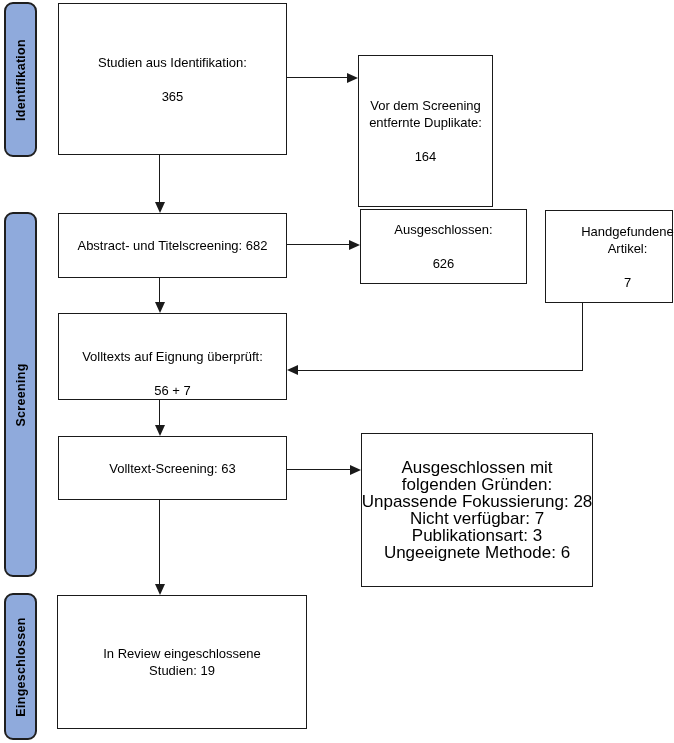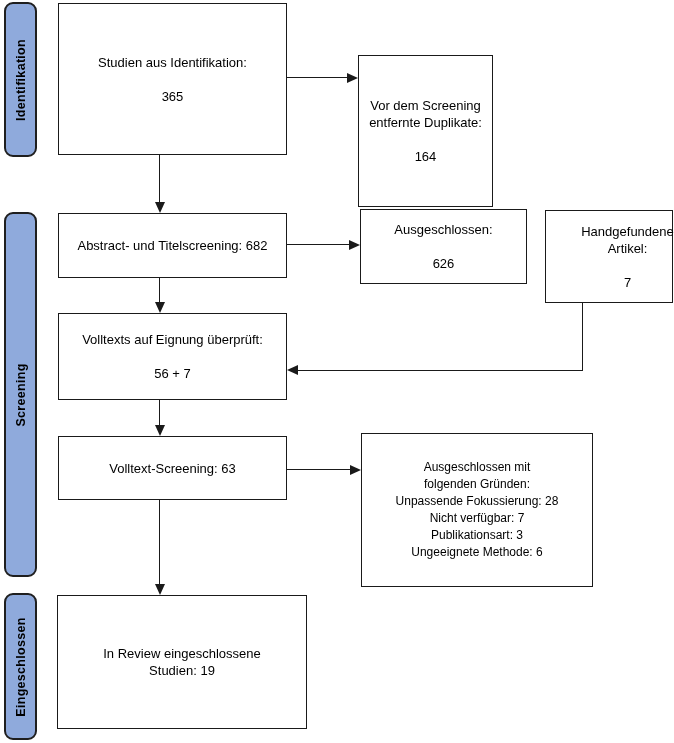--- a/index.html
+++ b/index.html
@@ -22,21 +22,21 @@
     align-items: center;
     text-align: center;
     font-size: 13px;
     color: #000000;
   }
   .box .line {
     height: 17px;
     line-height: 17px;
     white-space: nowrap;
   }
-  .box.small { font-size: 12px; }
+  .box.small { font-size: 17px; }
   .stage {
     position: absolute;
     width: 33px;
     background: #8FAADC;
     border: 2px solid #1f1f1f;
     border-radius: 9px;
     box-sizing: border-box;
     display: flex;
     align-items: center;
     justify-content: center;
@@ -108,21 +108,21 @@
     <div class="line">626</div>
   </div>
 
   <div class="box" style="left:545px; top:210px; width:128px; height:93px;padding-left:37px;">
     <div class="line">Handgefundene</div>
     <div class="line">Artikel:</div>
     <div class="line"></div>
     <div class="line">7</div>
   </div>
 
-  <div class="box" style="left:58px; top:313px; width:229px; height:87px;">
+  <div class="box" style="left:58px; top:313px; width:229px; height:87px;justify-content:flex-end;">
     <div class="line">Volltexts auf Eignung überprüft:</div>
     <div class="line"></div>
     <div class="line">56 + 7</div>
   </div>
 
   <div class="box" style="left:58px; top:436px; width:229px; height:64px;">
     <div class="line">Volltext-Screening: 63</div>
   </div>
 
   <div class="box small" style="left:361px; top:433px; width:232px; height:154px;">

